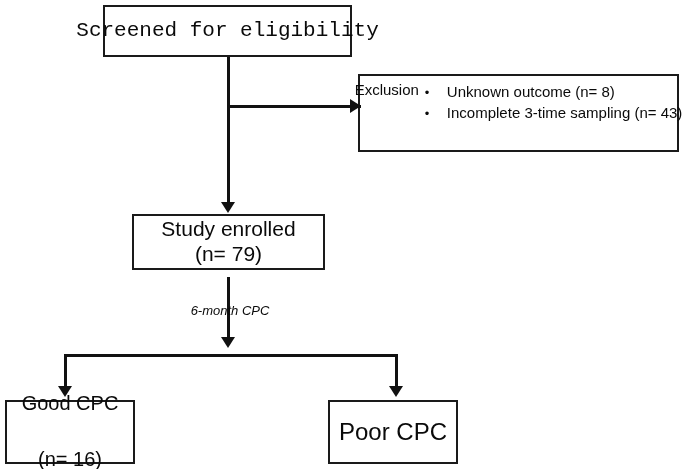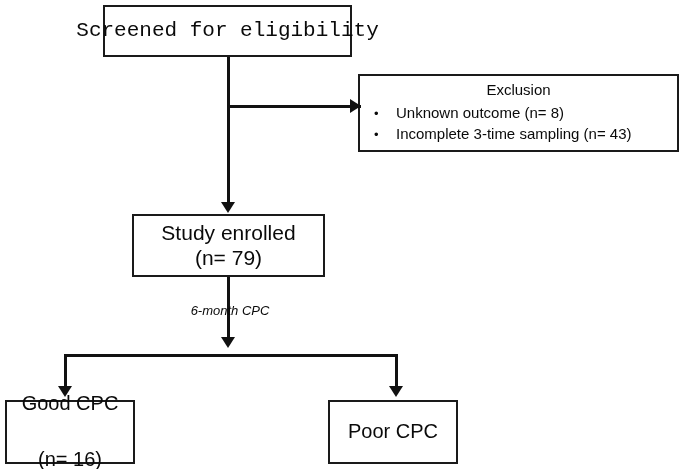--- a/index.html
+++ b/index.html
@@ -37,44 +37,43 @@
     display: block;
     white-space: nowrap;
   }
 
   #box-screened {
     left: 103px; top: 5px; width: 249px; height: 52px;
     font-size: 21px;
     font-family: Liberation Mono, monospace;
   }
   #box-enrolled {
-    left: 132px; top: 214px; width: 193px; height: 63px;
+    left: 132px; top: 214px; width: 193px; height: 56px;
     font-size: 21px;
     align-items: center;
   }
   #box-good {
     left: 5px; top: 400px; width: 130px; height: 64px;
     font-size: 20px;
     gap: 32px;
   }
   #box-poor {
     left: 328px; top: 400px; width: 130px; height: 64px;
-    font-size: 20px;
+    font-size: 24px;
   }
 
   
   #box-exclusion {
     position: absolute;
     box-sizing: border-box;
     left: 358px; top: 74px; width: 321px; height: 78px;
     background: #ffffff;
     border: 2px solid #1a1a1a;
     padding: 5px 8px 5px 8px;
     display: flex;
-    flex-direction: column;
     justify-content: center;
   }
   #excl-title {
     text-align: center;
     font-size: 15px;
     line-height: 1.25;
     margin-bottom: 2px;
   }
   #excl-list {
     list-style: none;

